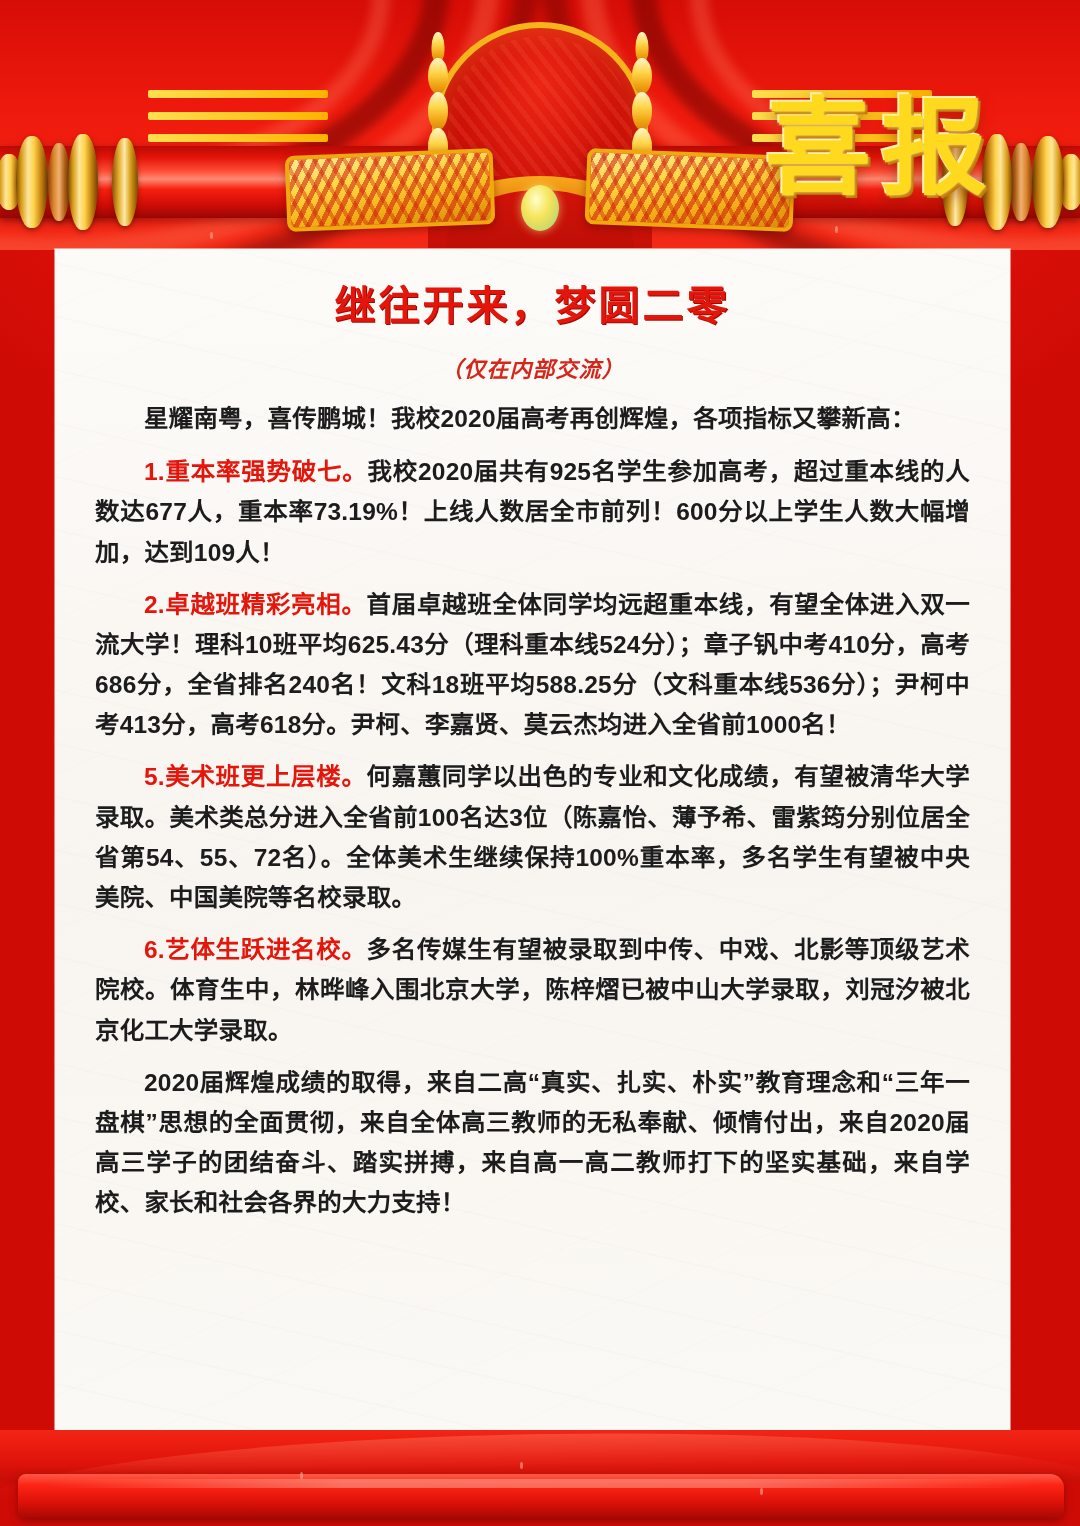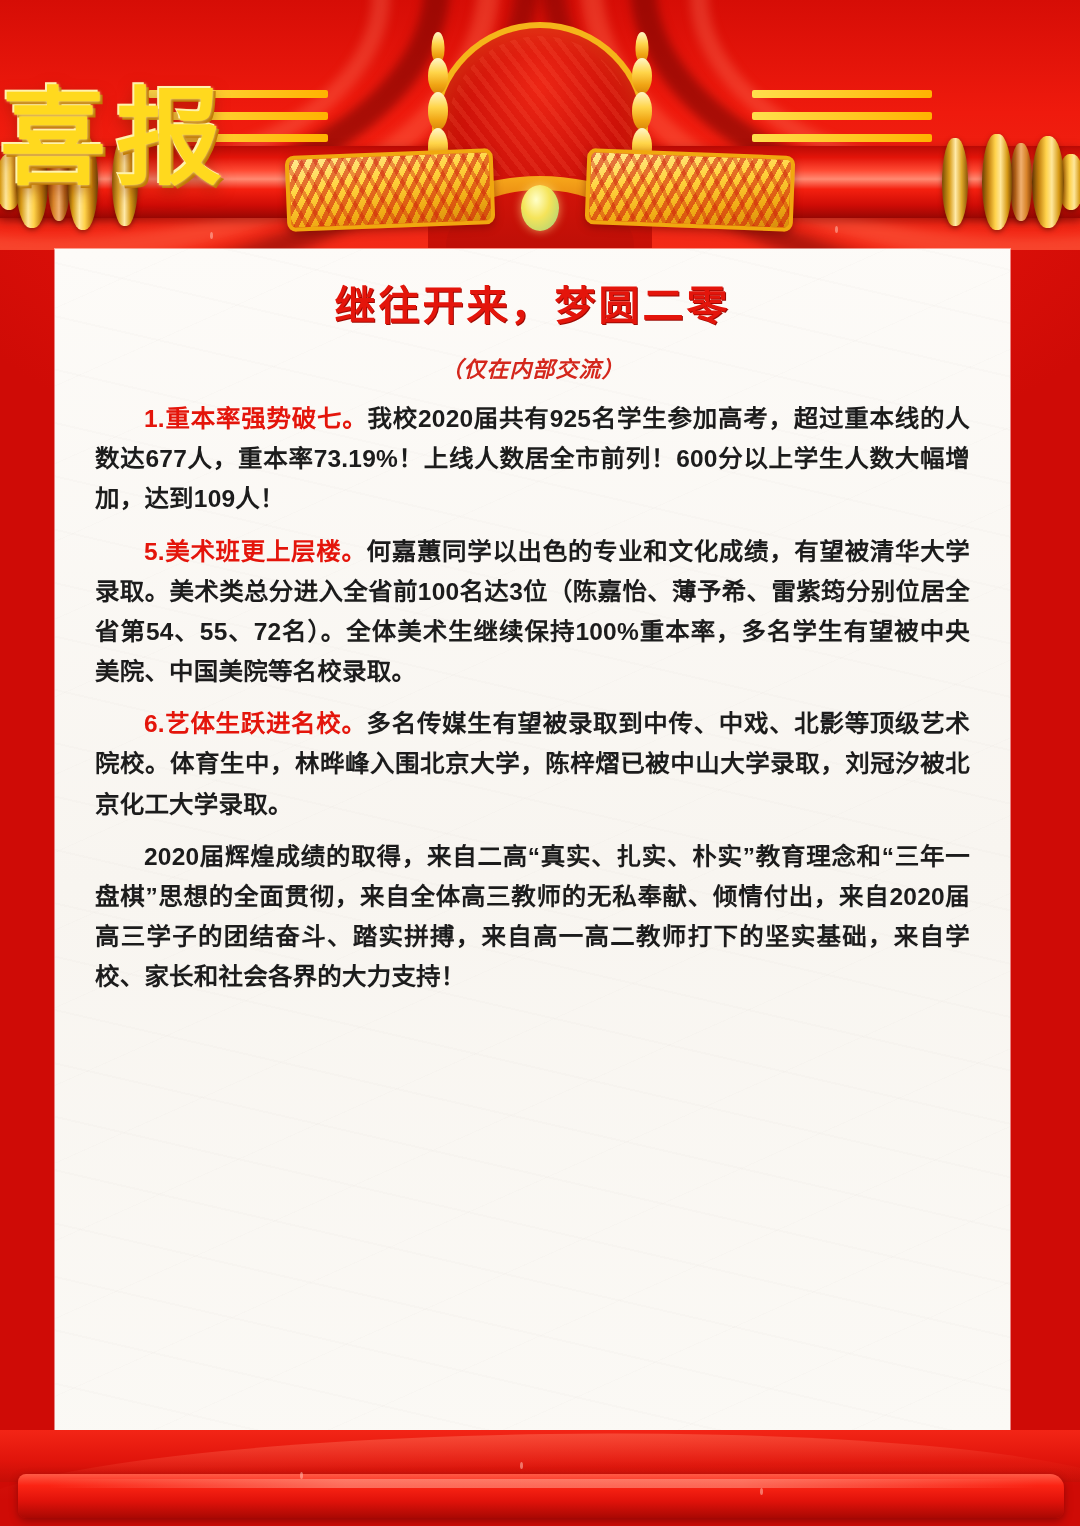--- a/index.html
+++ b/index.html
@@ -150,22 +150,22 @@
   }
   .plaque.pl { left:286px; transform:rotate(-2.2deg); }
   .plaque.pr { right:286px; transform:rotate(2.2deg); }
   .bellknob {
     position:absolute; left:50%; top:185px; transform:translateX(-50%);
     width:38px; height:46px; border-radius:50%;
     background:radial-gradient(ellipse at 40% 32%, #ffffc8 0%, #f5e45a 42%, #c9d96a 72%, #9fc4a0 100%);
     box-shadow:0 0 10px rgba(255,240,140,.6);
   }
   .xibao {
-    position:absolute; left:0; top:52px; width:997px;
-    text-align:left;
+    position:absolute; left:0; top:62px; width:997px;
+    text-align:right;
     font-family:"DejaVu Sans","Liberation Sans",sans-serif;
     font-size:106px; font-weight:bold; letter-spacing:10px;
     color:#ffd91e;
     text-shadow:
       0 0 3px #fff1a0,
       3px 3px 0 #c07a05,
       -2px -2px 0 #fff3b0,
       0 6px 16px rgba(120,30,0,.55);
   }
 
@@ -321,23 +321,25 @@
     <div class="bellknob"></div>
     <div class="xibao">喜报</div>
   </div>
 
   <div id="paper">
     <div class="paper-inner">
       <h1 class="title">继往开来，梦圆二零</h1>
       <div class="note">（仅在内部交流）</div>
 
       <div class="body-text">
+        <p class="para">星耀南粤，喜传鹏城！我校2020届高考再创辉煌，各项指标又攀新高：</p>
 
         <p class="para tight"><span class="hl">1.重本率强势破七。</span><span>我校2020届共有925名学生参加高考，超过重本线的人数达677人，重本率73.19%！上线人数居全市前列！600分以上学生人数大幅增加，达到109人！</span></p>
 
+        <p class="para tight"><span class="hl">2.卓越班精彩亮相。</span><span>首届卓越班全体同学均远超重本线，有望全体进入双一流大学！理科10班平均625.43分（理科重本线524分）；章子钒中考410分，高考686分，全省排名240名！文科18班平均588.25分（文科重本线536分）；尹柯中考413分，高考618分。尹柯、李嘉贤、莫云杰均进入全省前1000名！</span></p>
 
 
 
         <p class="para tight"><span class="hl">5.美术班更上层楼。</span><span>何嘉蕙同学以出色的专业和文化成绩，有望被清华大学录取。美术类总分进入全省前100名达3位（陈嘉怡、薄予希、雷紫筠分别位居全省第54、55、72名）。全体美术生继续保持100%重本率，多名学生有望被中央美院、中国美院等名校录取。</span></p>
 
         <p class="para tight"><span class="hl">6.艺体生跃进名校。</span><span>多名传媒生有望被录取到中传、中戏、北影等顶级艺术院校。体育生中，林晔峰入围北京大学，陈梓熠已被中山大学录取，刘冠汐被北京化工大学录取。</span></p>
 
         <p class="para closing">2020届辉煌成绩的取得，来自二高“真实、扎实、朴实”教育理念和“三年一盘棋”思想的全面贯彻，来自全体高三教师的无私奉献、倾情付出，来自2020届高三学子的团结奋斗、踏实拼搏，来自高一高二教师打下的坚实基础，来自学校、家长和社会各界的大力支持！</p>
 
       </div>

